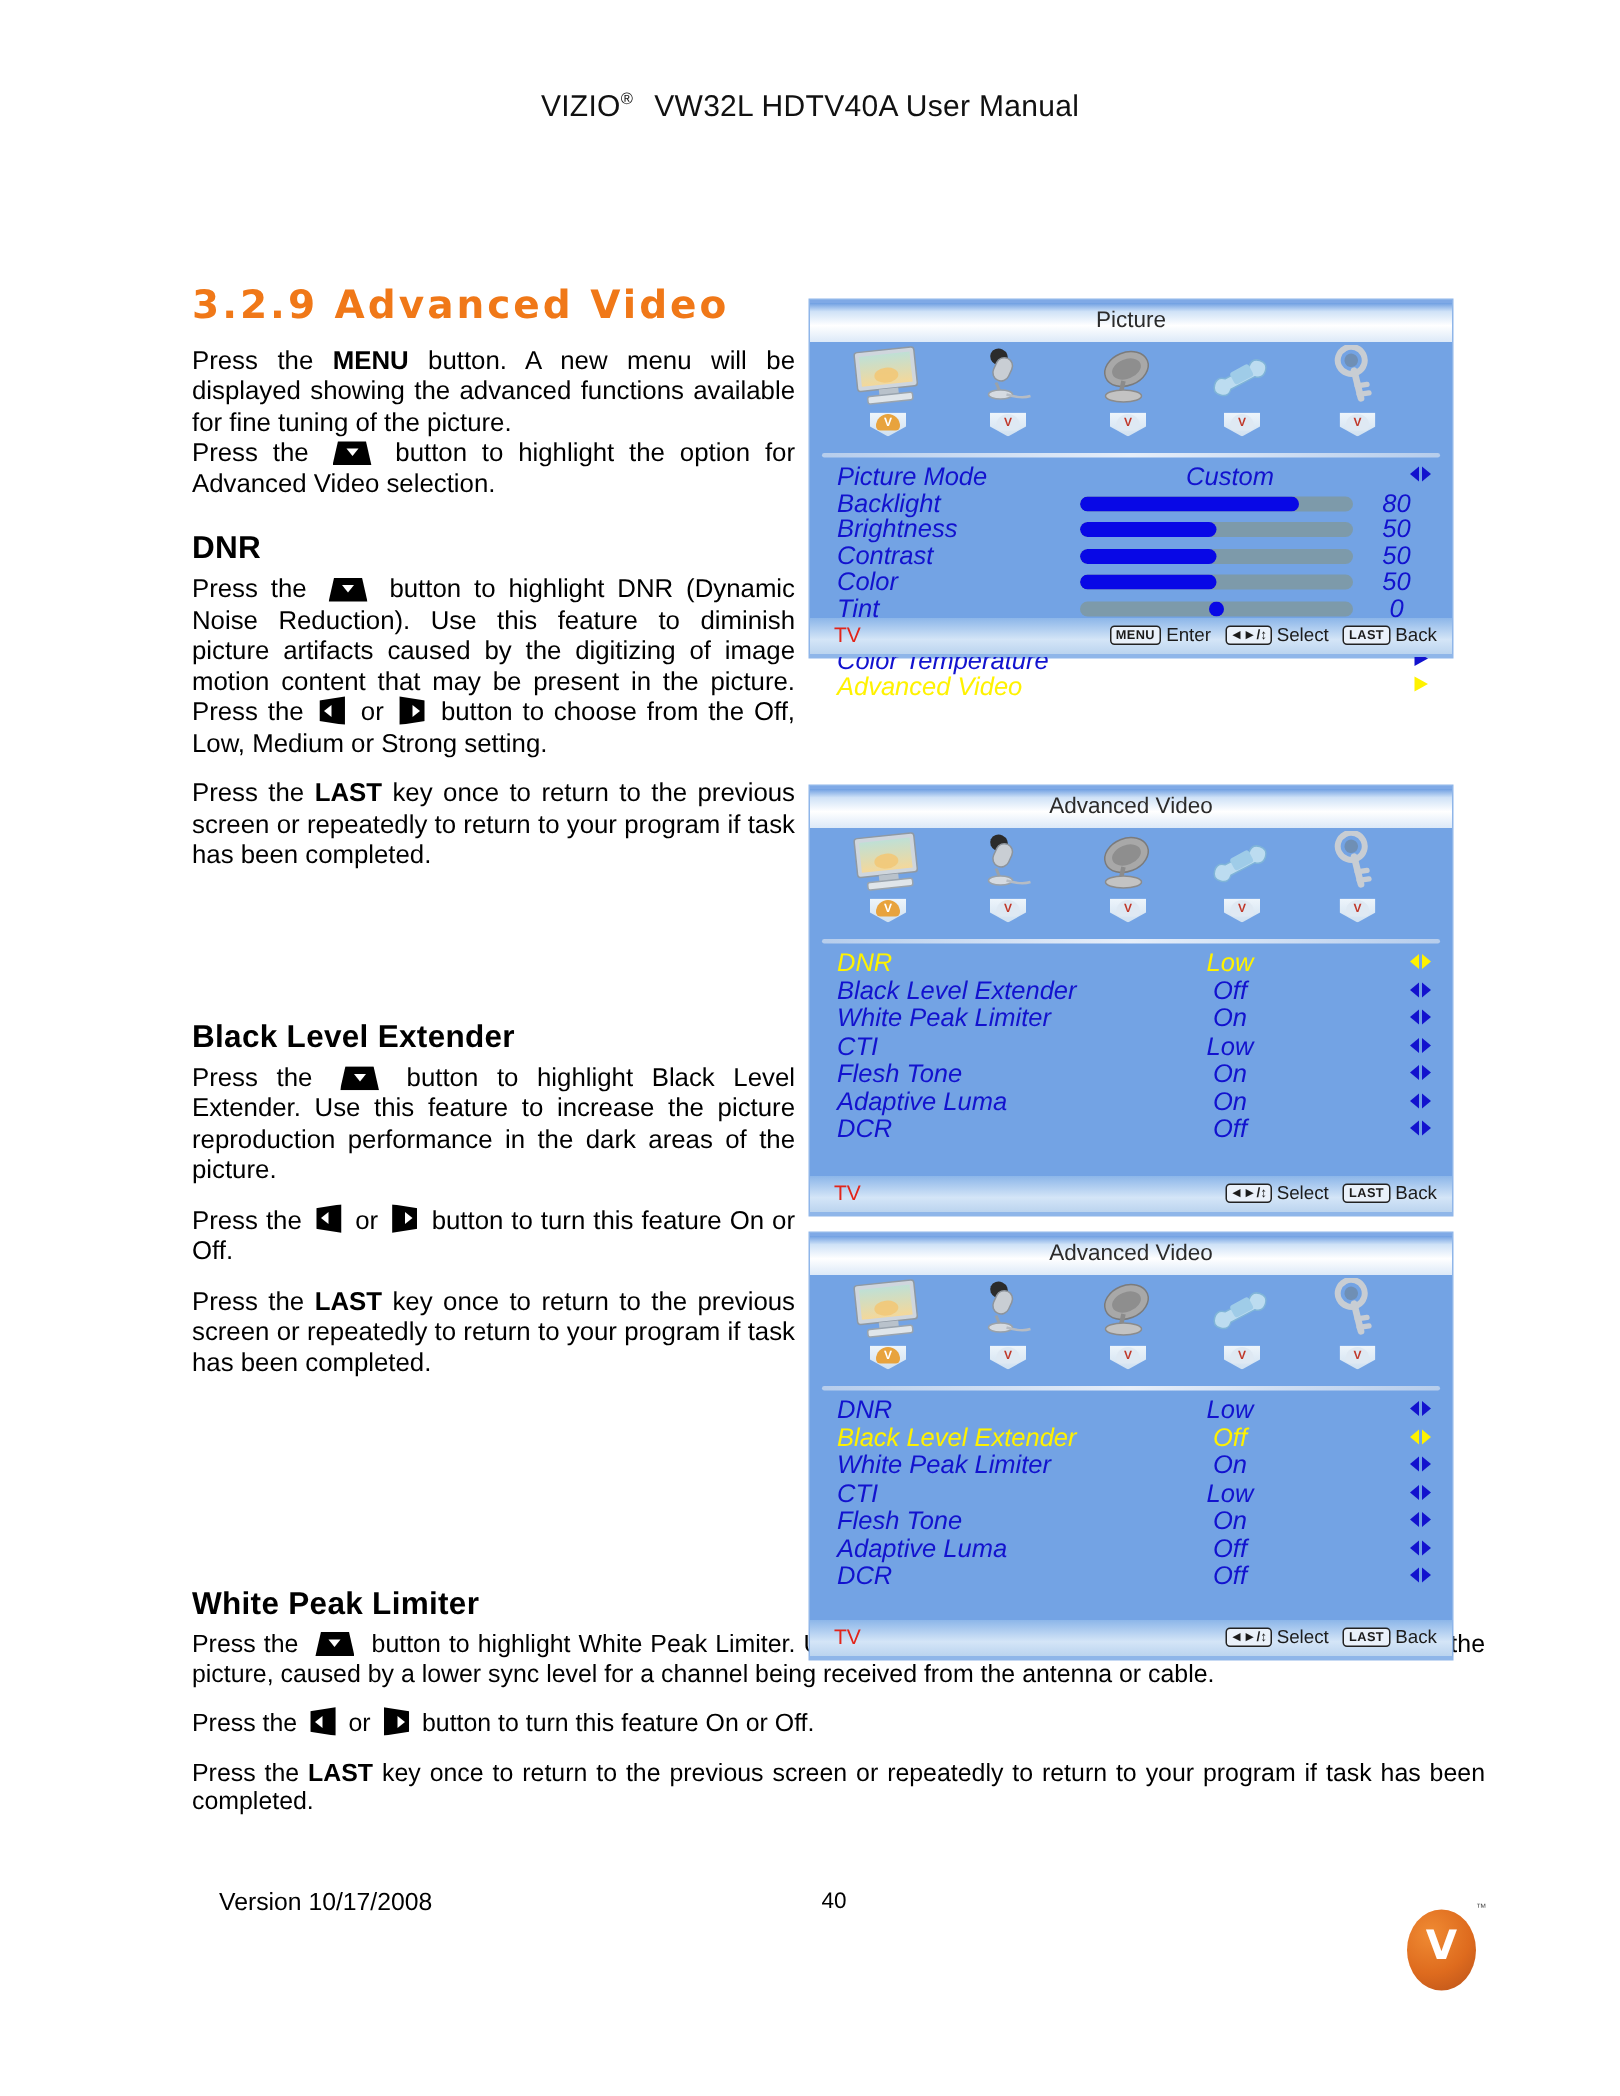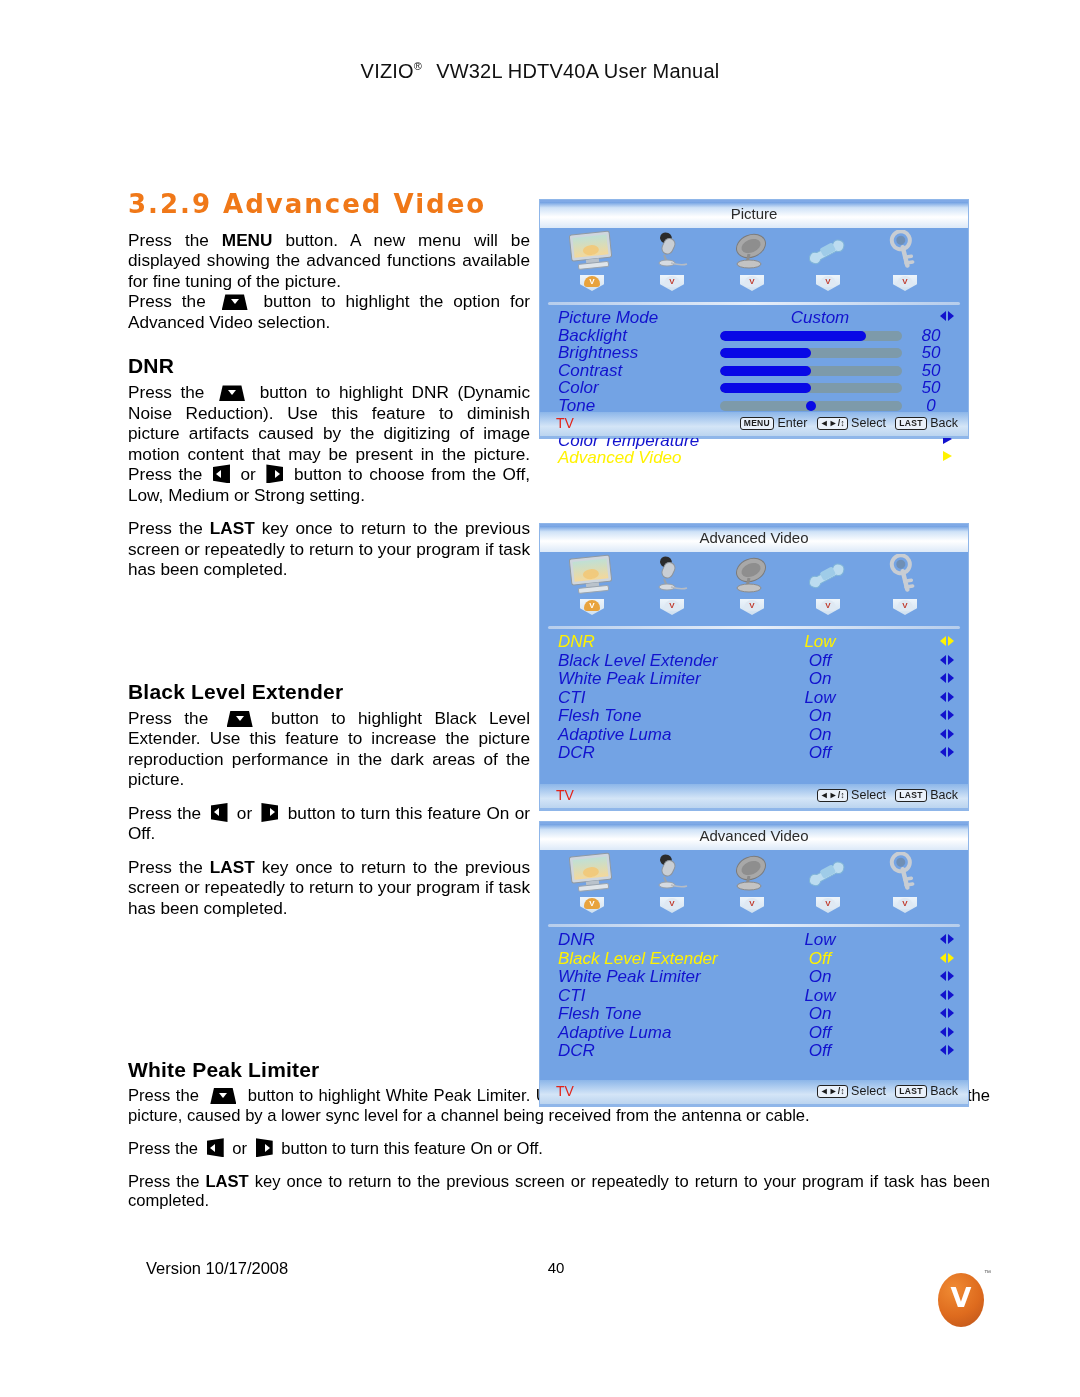--- a/index.html
+++ b/index.html
@@ -496,21 +496,21 @@
         <span class="r-num">50</span>
       </div>
       <div class="osd-row" style="height: 17.5px; line-height: 17.5px;">
         <span class="r-label">Color</span>
         <div class="slider">
           <div class="fill" style="width: 50%;"></div>
         </div>
         <span class="r-num">50</span>
       </div>
       <div class="osd-row" style="height: 17.5px; line-height: 17.5px;">
-        <span class="r-label">Tone</span>
+        <span class="r-label">Tint</span>
         <div class="slider">
           <div class="knob" style="left: calc(50% - 5px);"></div>
         </div>
         <span class="r-num">0</span>
       </div>
       <div class="osd-row" style="height: 17.5px; line-height: 17.5px;">
         <span class="r-label">Sharpness</span>
         <div class="slider">
           <div class="fill" style="width: 42%;"></div>
         </div>

